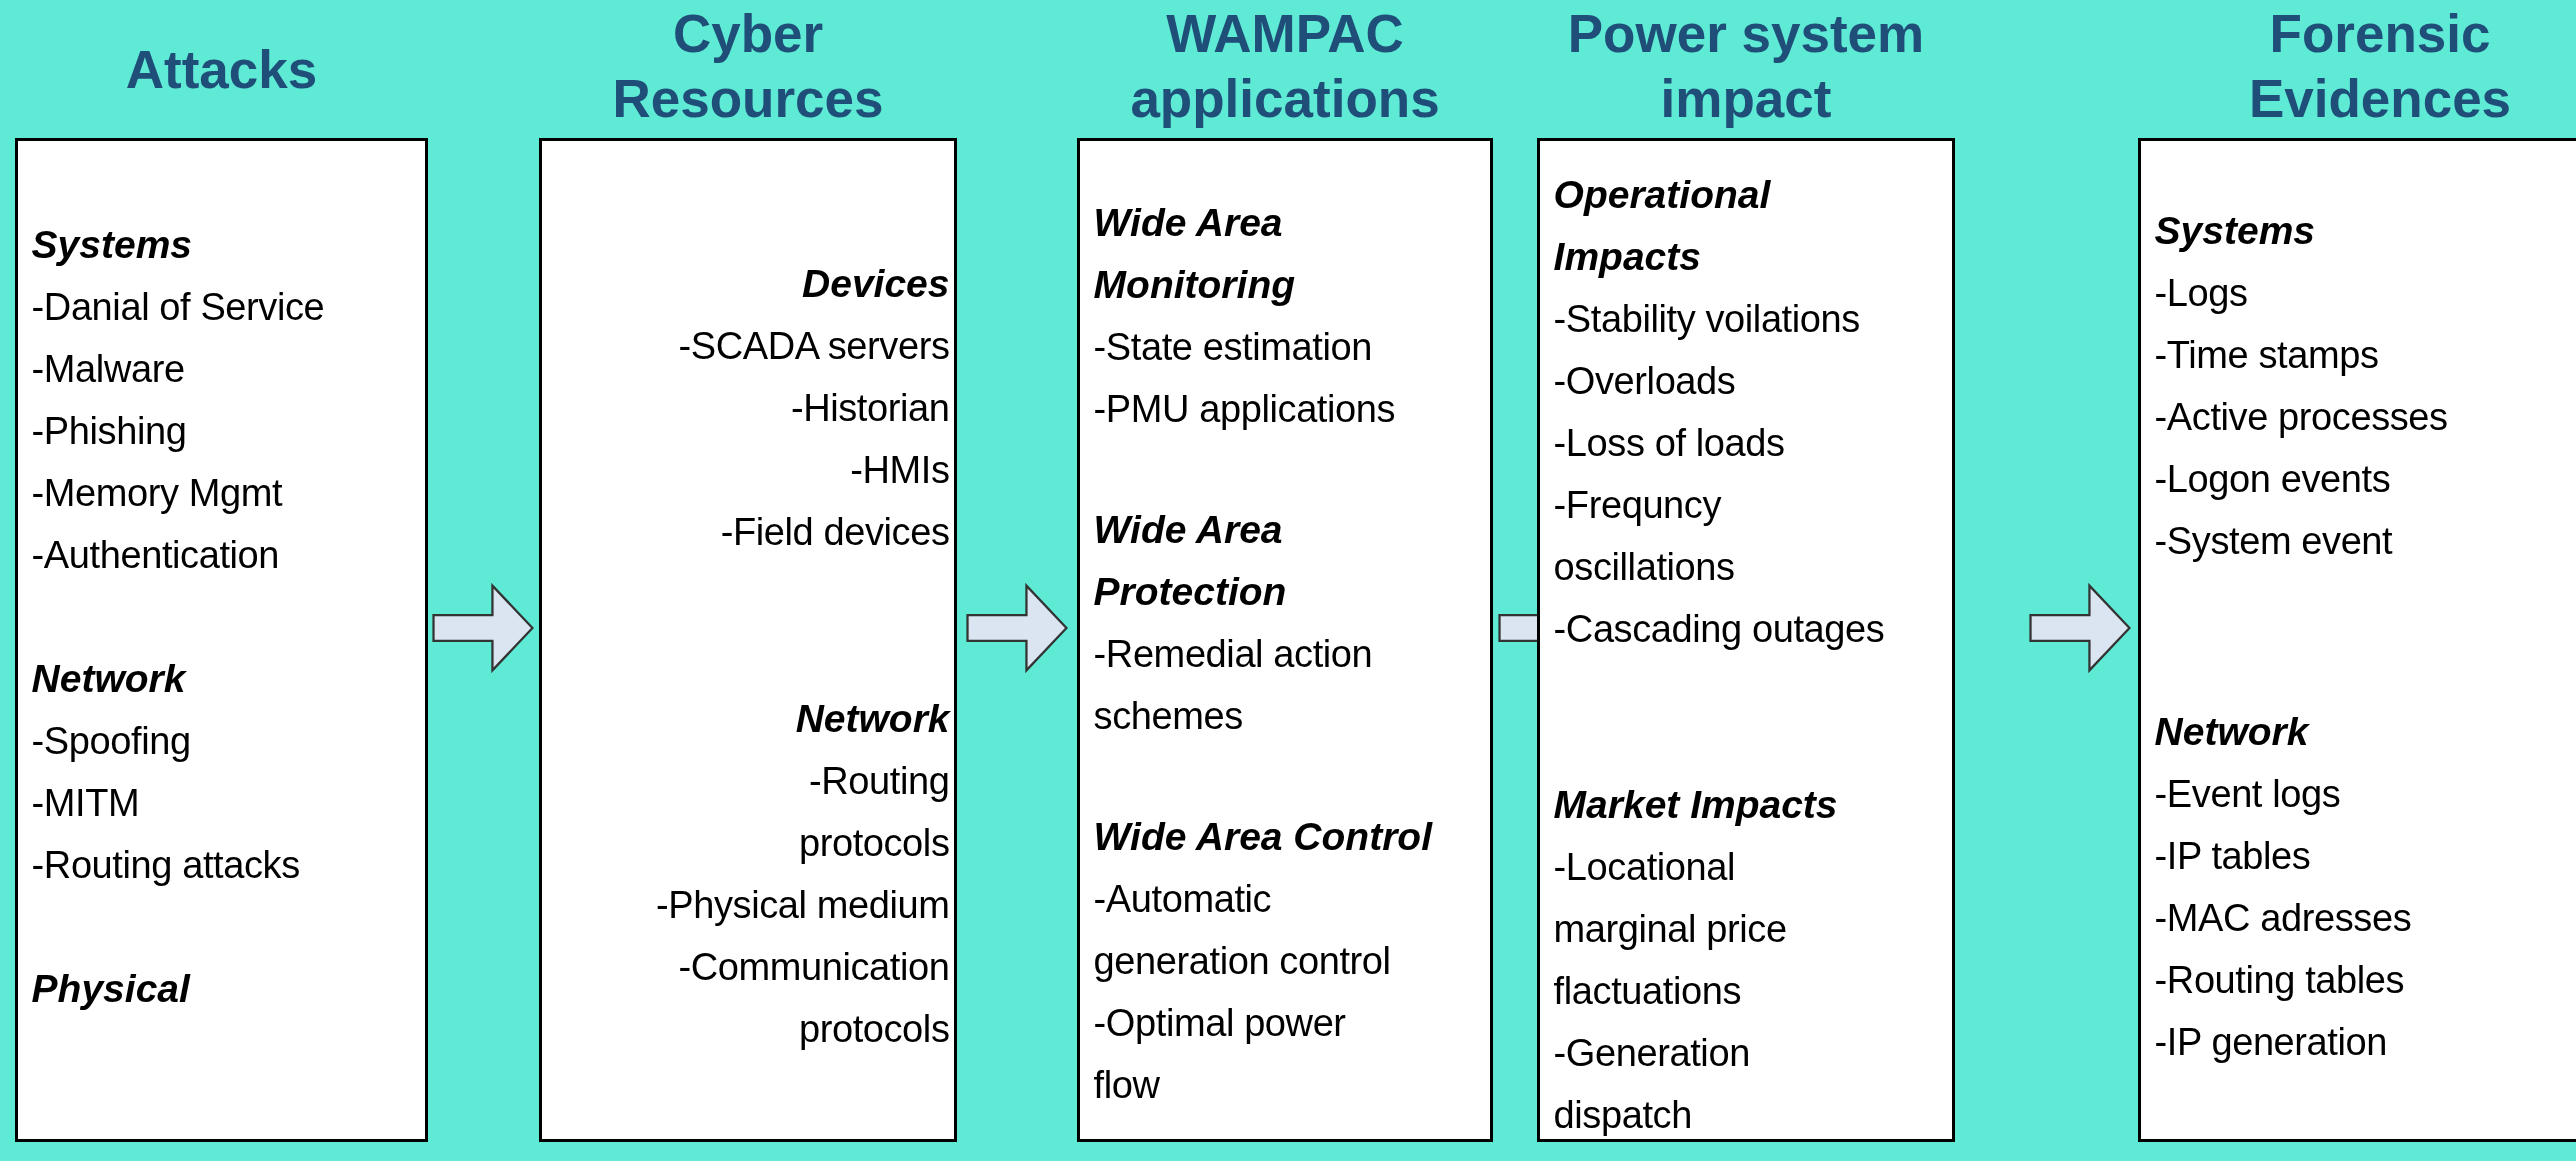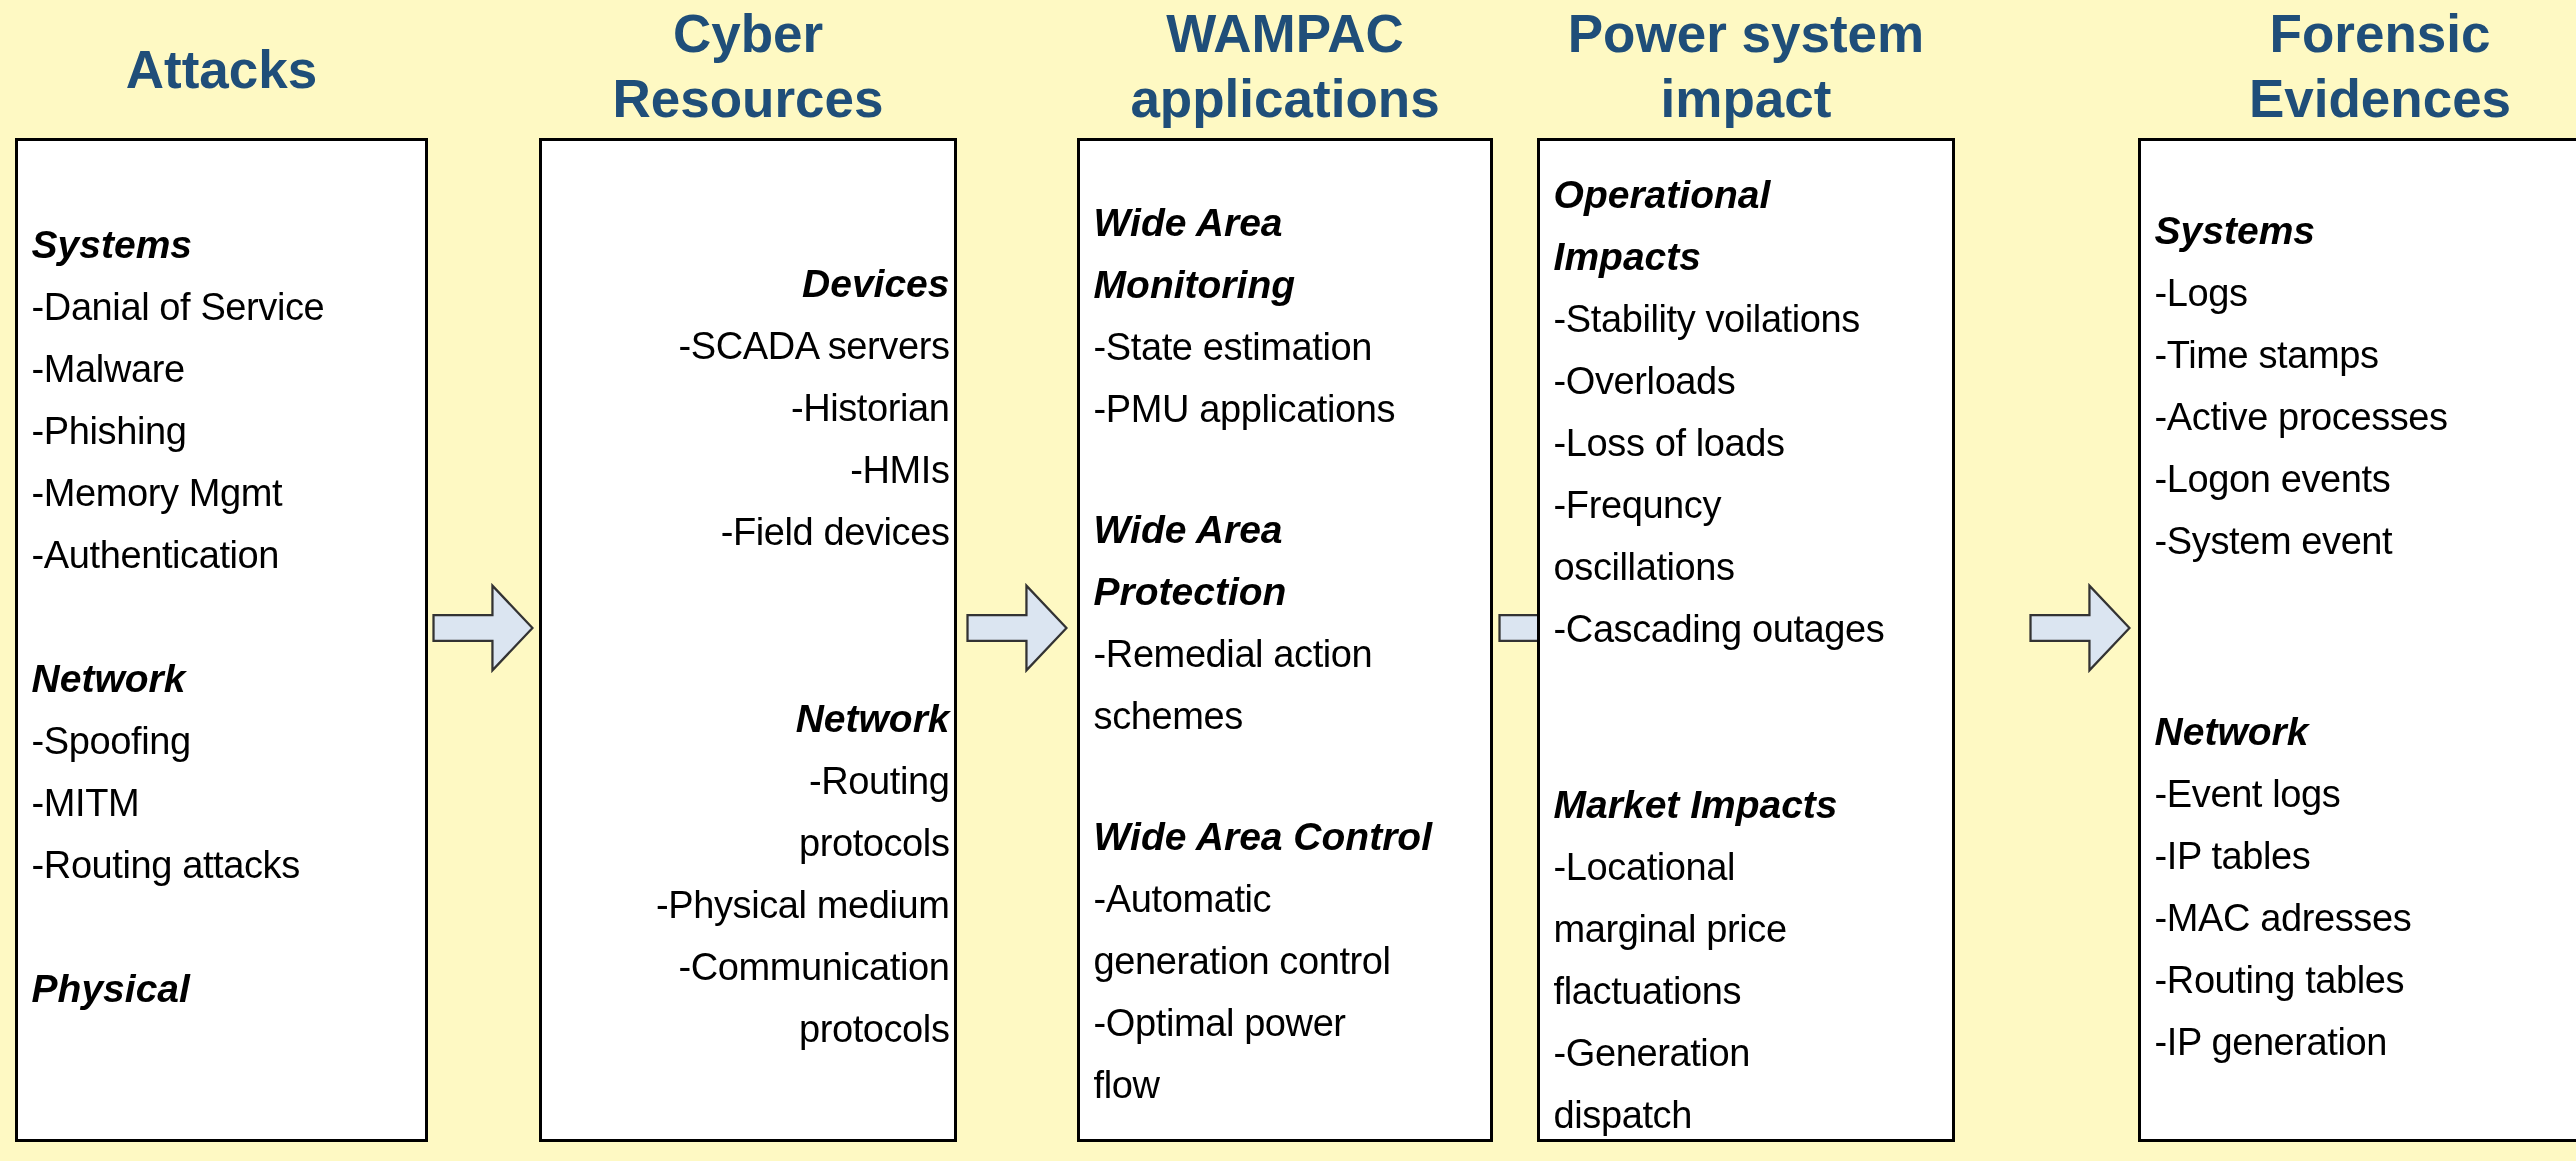--- a/index.html
+++ b/index.html
@@ -1,19 +1,19 @@
 <!DOCTYPE html>
 <html style="--hdr: #1F4E79;font-size:12px"><head>
 <meta charset="utf-8">
 <style>
   html,body{margin:0;padding:0;background:#ffffff;}
   .canvas{
     position:relative;
     width:2576px;height:1162px;
-    background:#fef9c3;
+    background:#5eead4;
     font-family:"Liberation Sans", sans-serif;
     color:#000;
     overflow:hidden;
   }
   .column{position:absolute;top:0;height:1162px;}
   .col-header{
     height:138px;
     display:flex;flex-direction:column;justify-content:flex-end;align-items:center;
     text-align:center;
     color:var(--hdr,#1F4E79);

